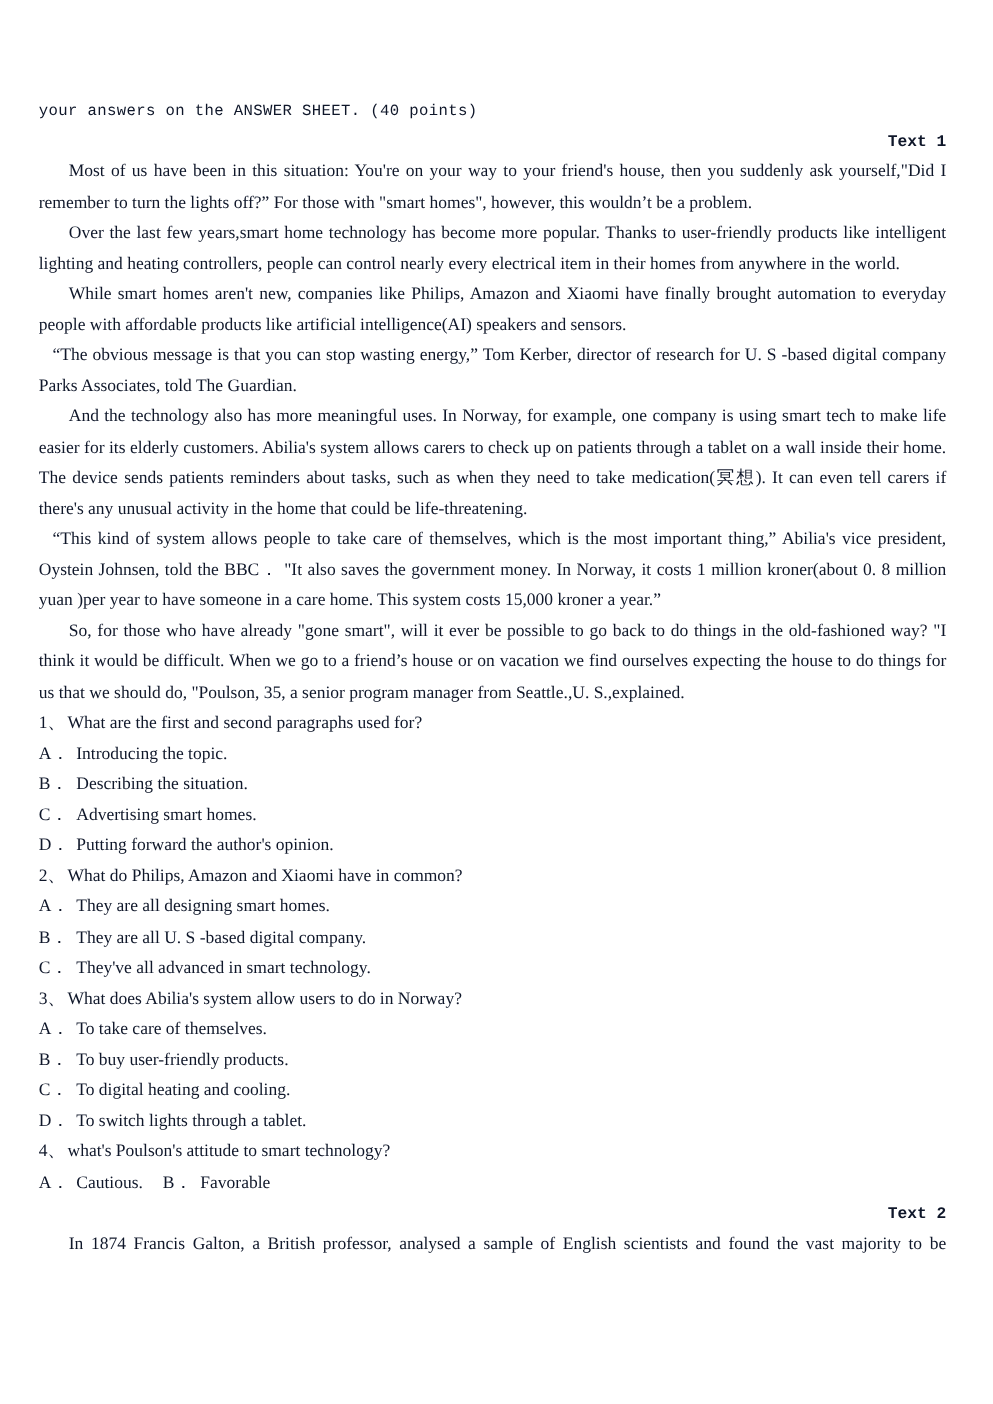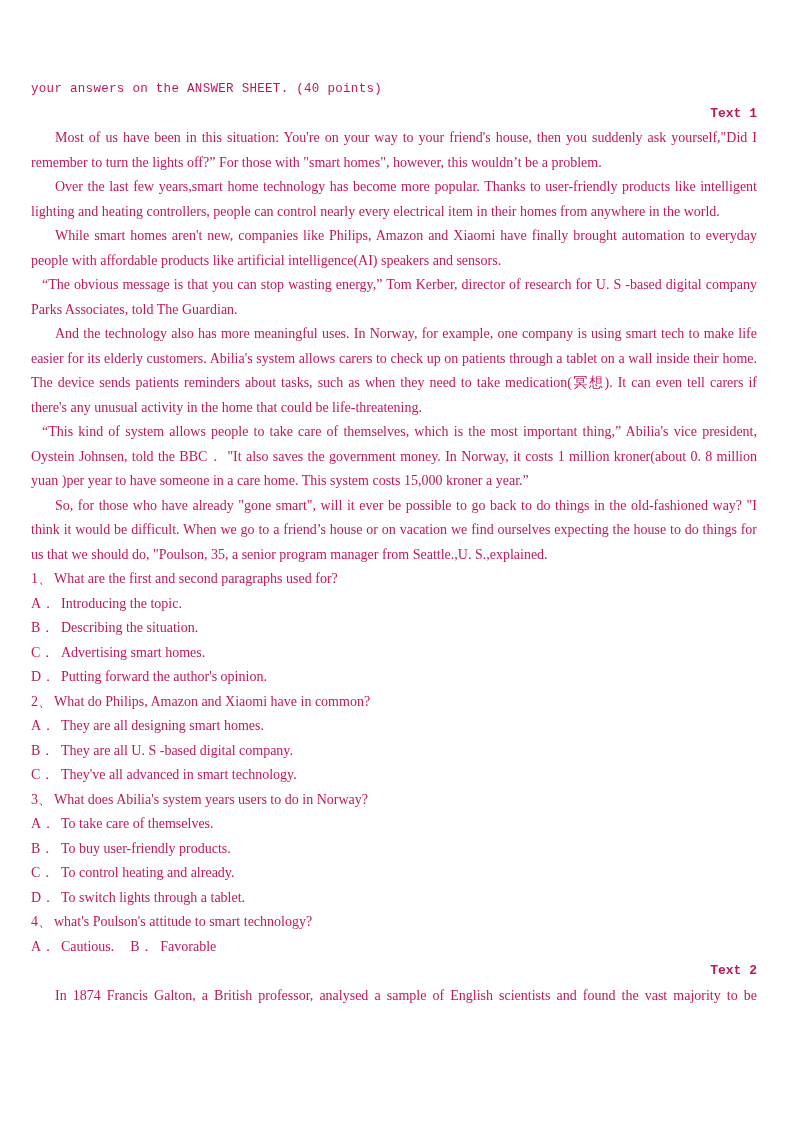--- a/index.html
+++ b/index.html
@@ -5,21 +5,21 @@
   html, body {
     margin: 0;
     padding: 0;
     background: #ffffff;
   }
   .page {
     position: relative;
     width: 776px;
     height: 1123px;
     background: #ffffff;
-    color: #be185d;
+    color: #0f172a;
     font-family: "Liberation Serif", serif;
     overflow: hidden;
   }
   .content {
     position: absolute;
     left: 31px;
     top: 77px;
     width: 726px;
   }
   .line, .para, .qline, .opt {
@@ -100,30 +100,30 @@
       <span class="optlabel">A．</span><span>They are all designing smart homes.</span>
     </div>
     <div class="opt">
       <span class="optlabel">B．</span><span>They are all U. S -based digital company.</span>
     </div>
     <div class="opt">
       <span class="optlabel">C．</span><span>They've all advanced in smart technology.</span>
     </div>
 
     <div class="qline">
-      <span class="qnum">3、</span><span>What does Abilia's system years users to do in Norway?</span>
+      <span class="qnum">3、</span><span>What does Abilia's system allow users to do in Norway?</span>
     </div>
     <div class="opt">
       <span class="optlabel">A．</span><span>To take care of themselves.</span>
     </div>
     <div class="opt">
       <span class="optlabel">B．</span><span>To buy user-friendly products.</span>
     </div>
     <div class="opt">
-      <span class="optlabel">C．</span><span>To control heating and already.</span>
+      <span class="optlabel">C．</span><span>To digital heating and cooling.</span>
     </div>
     <div class="opt">
       <span class="optlabel">D．</span><span>To switch lights through a tablet.</span>
     </div>
 
     <div class="qline">
       <span class="qnum">4、</span><span>what's Poulson's attitude to smart technology?</span>
     </div>
     <div class="opt">
       <span class="optlabel">A．</span><span>Cautious.</span><span class="optlabel pair-gap">B．</span><span>Favorable</span>

